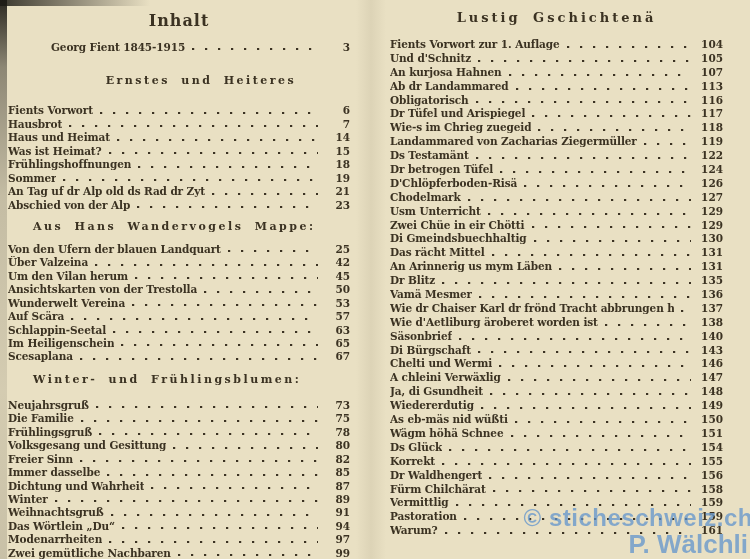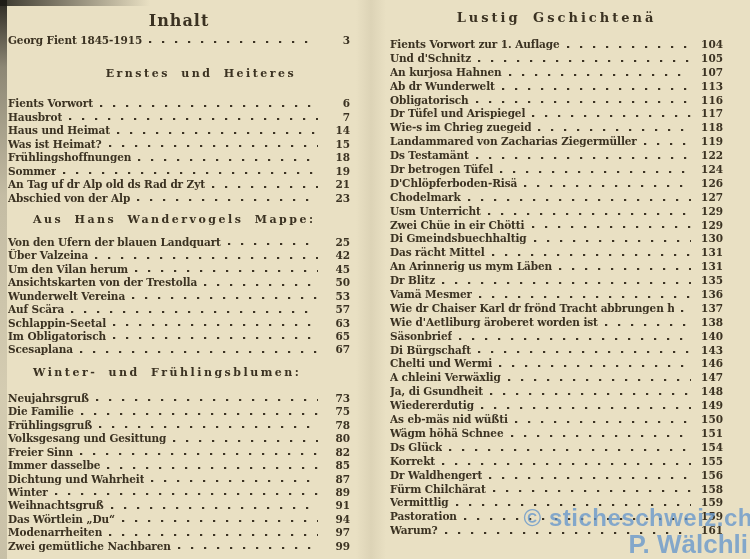--- a/index.html
+++ b/index.html
@@ -36,21 +36,21 @@
   .entries{margin-top:0;}
   .entry{display:flex;align-items:baseline;font-size:10.5px;font-weight:bold;
     height:13.45px;line-height:13.45px;white-space:nowrap;}
   .page-right .entry{height:13.9px;line-height:13.9px;}
   .entry .t{flex:0 1 auto;overflow:hidden;letter-spacing:-0.1px;}
   .entry .dots{flex:1 1 10px;min-width:8px;align-self:flex-end;height:4px;margin:0 6px 3px 7px;
     background-image:radial-gradient(circle at 1.2px 2px,var(--ink,#3b3222) 1px,rgba(0,0,0,0) 1.5px);
     background-size:13px 4px;background-repeat:repeat-x;}
   .entry .p{flex:0 0 26px;text-align:right;font-weight:bold;}
 
-  .intro-entry{margin-top:0;}
+  .intro-entry{margin-top:7px;padding-left:43px;}
   .m-ent1{margin-top:16px;}
   .m-ent2{margin-top:9px;}
   .m-ent3{margin-top:12px;}
   .m-entR{margin-top:12px;}
 
   .watermark{position:absolute;right:0;bottom:1px;z-index:4;text-align:right;
     font-family:"Liberation Sans","DejaVu Sans",sans-serif;font-weight:bold;
     color:var(--wm,#5d92cd);opacity:.72;line-height:1.04;}
   .watermark .wm1{font-size:24px;letter-spacing:.5px;margin-right:-3px;}
   .watermark .wm2{font-size:26px;margin-right:2px;}
@@ -160,21 +160,21 @@
     <span class="p">57</span>
   </div>
 
   <div class="entry">
     <span class="t">Schlappin-Seetal</span>
     <span class="dots"></span>
     <span class="p">63</span>
   </div>
 
   <div class="entry">
-    <span class="t">Im Obligatorisch</span>
+    <span class="t">Im Heiligenschein</span>
     <span class="dots"></span>
     <span class="p">65</span>
   </div>
 
   <div class="entry">
     <span class="t">Scesaplana</span>
     <span class="dots"></span>
     <span class="p">67</span>
   </div>
 </div>
@@ -270,21 +270,21 @@
     <span class="p">105</span>
   </div>
 
   <div class="entry">
     <span class="t">An kurjosa Hahnen</span>
     <span class="dots"></span>
     <span class="p">107</span>
   </div>
 
   <div class="entry">
-    <span class="t">Ab dr Wunderwelt</span>
+    <span class="t">Ab dr Landammared</span>
     <span class="dots"></span>
     <span class="p">113</span>
   </div>
 
   <div class="entry">
     <span class="t">Obligatorisch</span>
     <span class="dots"></span>
     <span class="p">116</span>
   </div>
 

